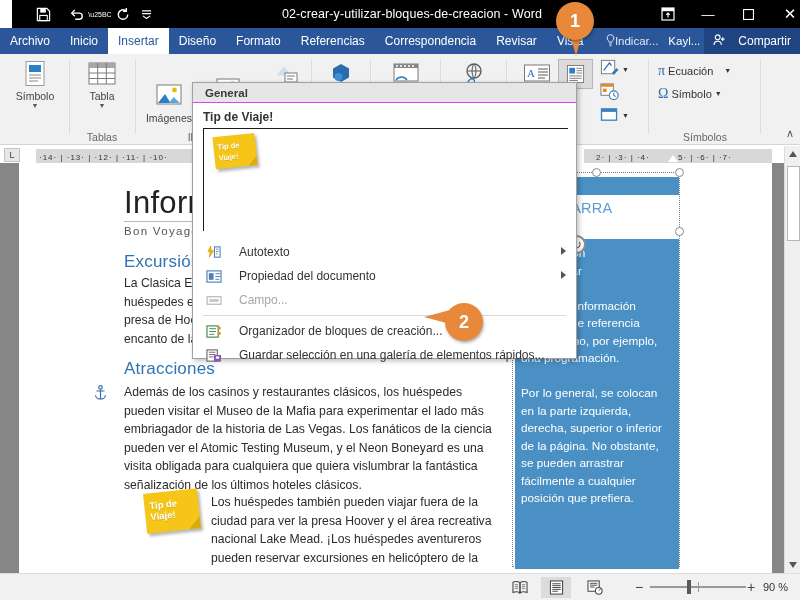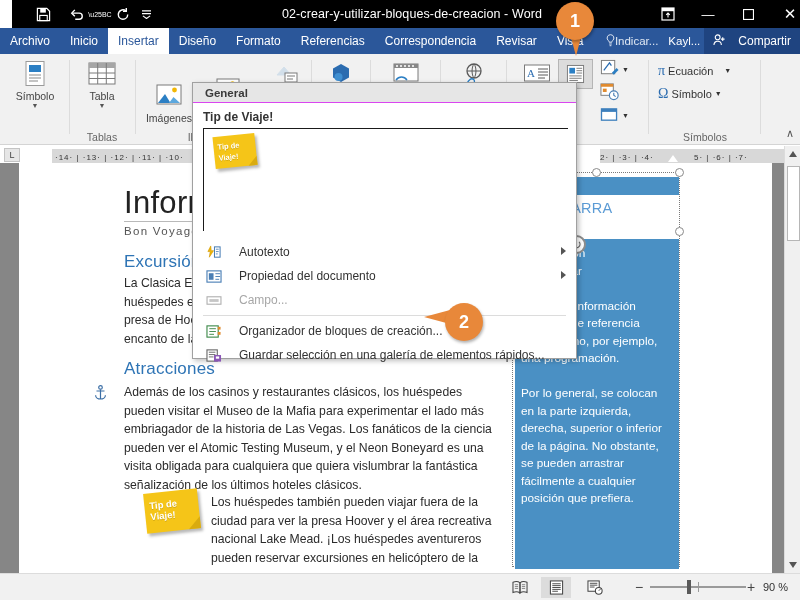--- a/index.html
+++ b/index.html
@@ -52,21 +52,21 @@
   .bigbtn .lb{ font-size:10.5px; color:#444; text-align:center; line-height:11px; margin-top:2px;}
   .bigbtn .dc{ font-size:7px; color:#555; line-height:8px;}
   .smallbtn{ height:23px; display:flex; align-items:center; gap:3px; padding:0 4px; font-size:11px; color:#333;}
   .hl{ background:#dcdcdc; border:1px solid #b5b5b5;}
   .collapse{ position:absolute; right:6px; bottom:4px; font-size:11px; color:#555;}
   
   .hruler{ position:absolute; left:0; top:146px; width:800px; height:17px; background:#fff; }
   .hr-corner{ position:absolute; left:4px; top:2px; width:16px; height:14px; background:#e6e6e6; border:1px solid #c4c4c4;
      display:flex; align-items:center; justify-content:center; font-size:9px; color:#444;}
   .hr-band{ position:absolute; top:3px; height:16px; background:#d8d8d8; font-size:8px; color:#333;
-     display:flex; align-items:center; overflow:hidden; letter-spacing:1px;margin-left:16px;}
+     display:flex; align-items:center; overflow:hidden; letter-spacing:1px;}
   .hr-white{ position:absolute; top:3px; height:12px; background:#fff;}
   
   .vruler{ position:absolute; left:4px; top:163px; width:15px; height:410px; background:#fff; font-size:8px; color:#444;}
   .vr-band{ position:absolute; left:0; top:0; width:15px; background:#d8d8d8;}
   .vtick{ position:absolute; left:0; width:15px; text-align:center; line-height:7px;}
   
   .workspace{ position:absolute; left:0; top:163px; width:800px; height:410px; background:#868686; }
   .page{ position:absolute; left:19px; top:0px; width:753px; height:410px; background:#fff; }
   .doc{ position:absolute; left:0; top:0; width:753px; height:410px; overflow:hidden;}
   .h1{ font-family:"Liberation Sans", sans-serif; font-size:31px; color:#222; font-weight:300; letter-spacing:.3px;}
@@ -389,21 +389,21 @@
     <div class="gl">Símbolos</div>
   </div>
   <div class="sep" style="left:760px;"></div>
   <div class="collapse">∧</div>
 </div>
 
 <div class="hruler">
   <div class="hr-corner">L</div>
   <div class="hr-band" style="left:36px; width:158px; padding-left:3px;">·14· | ·13· | ·12· | ·11· | ·10·</div>
   <div class="hr-white" style="left:194px; width:390px;"></div>
-  <div class="hr-band" style="left:584px; width:88px; padding-left:0;">2· | ·3· | ·4·</div>
+  <div class="hr-band" style="left:584px; width:88px; padding-left:12px;">2· | ·3· | ·4·</div>
   <div class="hr-band" style="left:672px; width:100px; padding-left:6px;">5· | ·6· | ·7·</div>
   <div style="position:absolute; left:668px; top:9px; width:0;height:0;border-left:5px solid transparent;border-right:5px solid transparent;border-bottom:7px solid #fff;"></div>
 </div>
 
 <div class="vruler">
   <div class="vr-band" style="height:130px;"></div>
   <div class="vtick" style="top:18px;">–</div>
     <div class="vtick" style="top:27px;">·</div>
   <div class="vtick" style="top:34px; transform:rotate(-90deg);">3</div>
     <div class="vtick" style="top:44px;">·</div>

